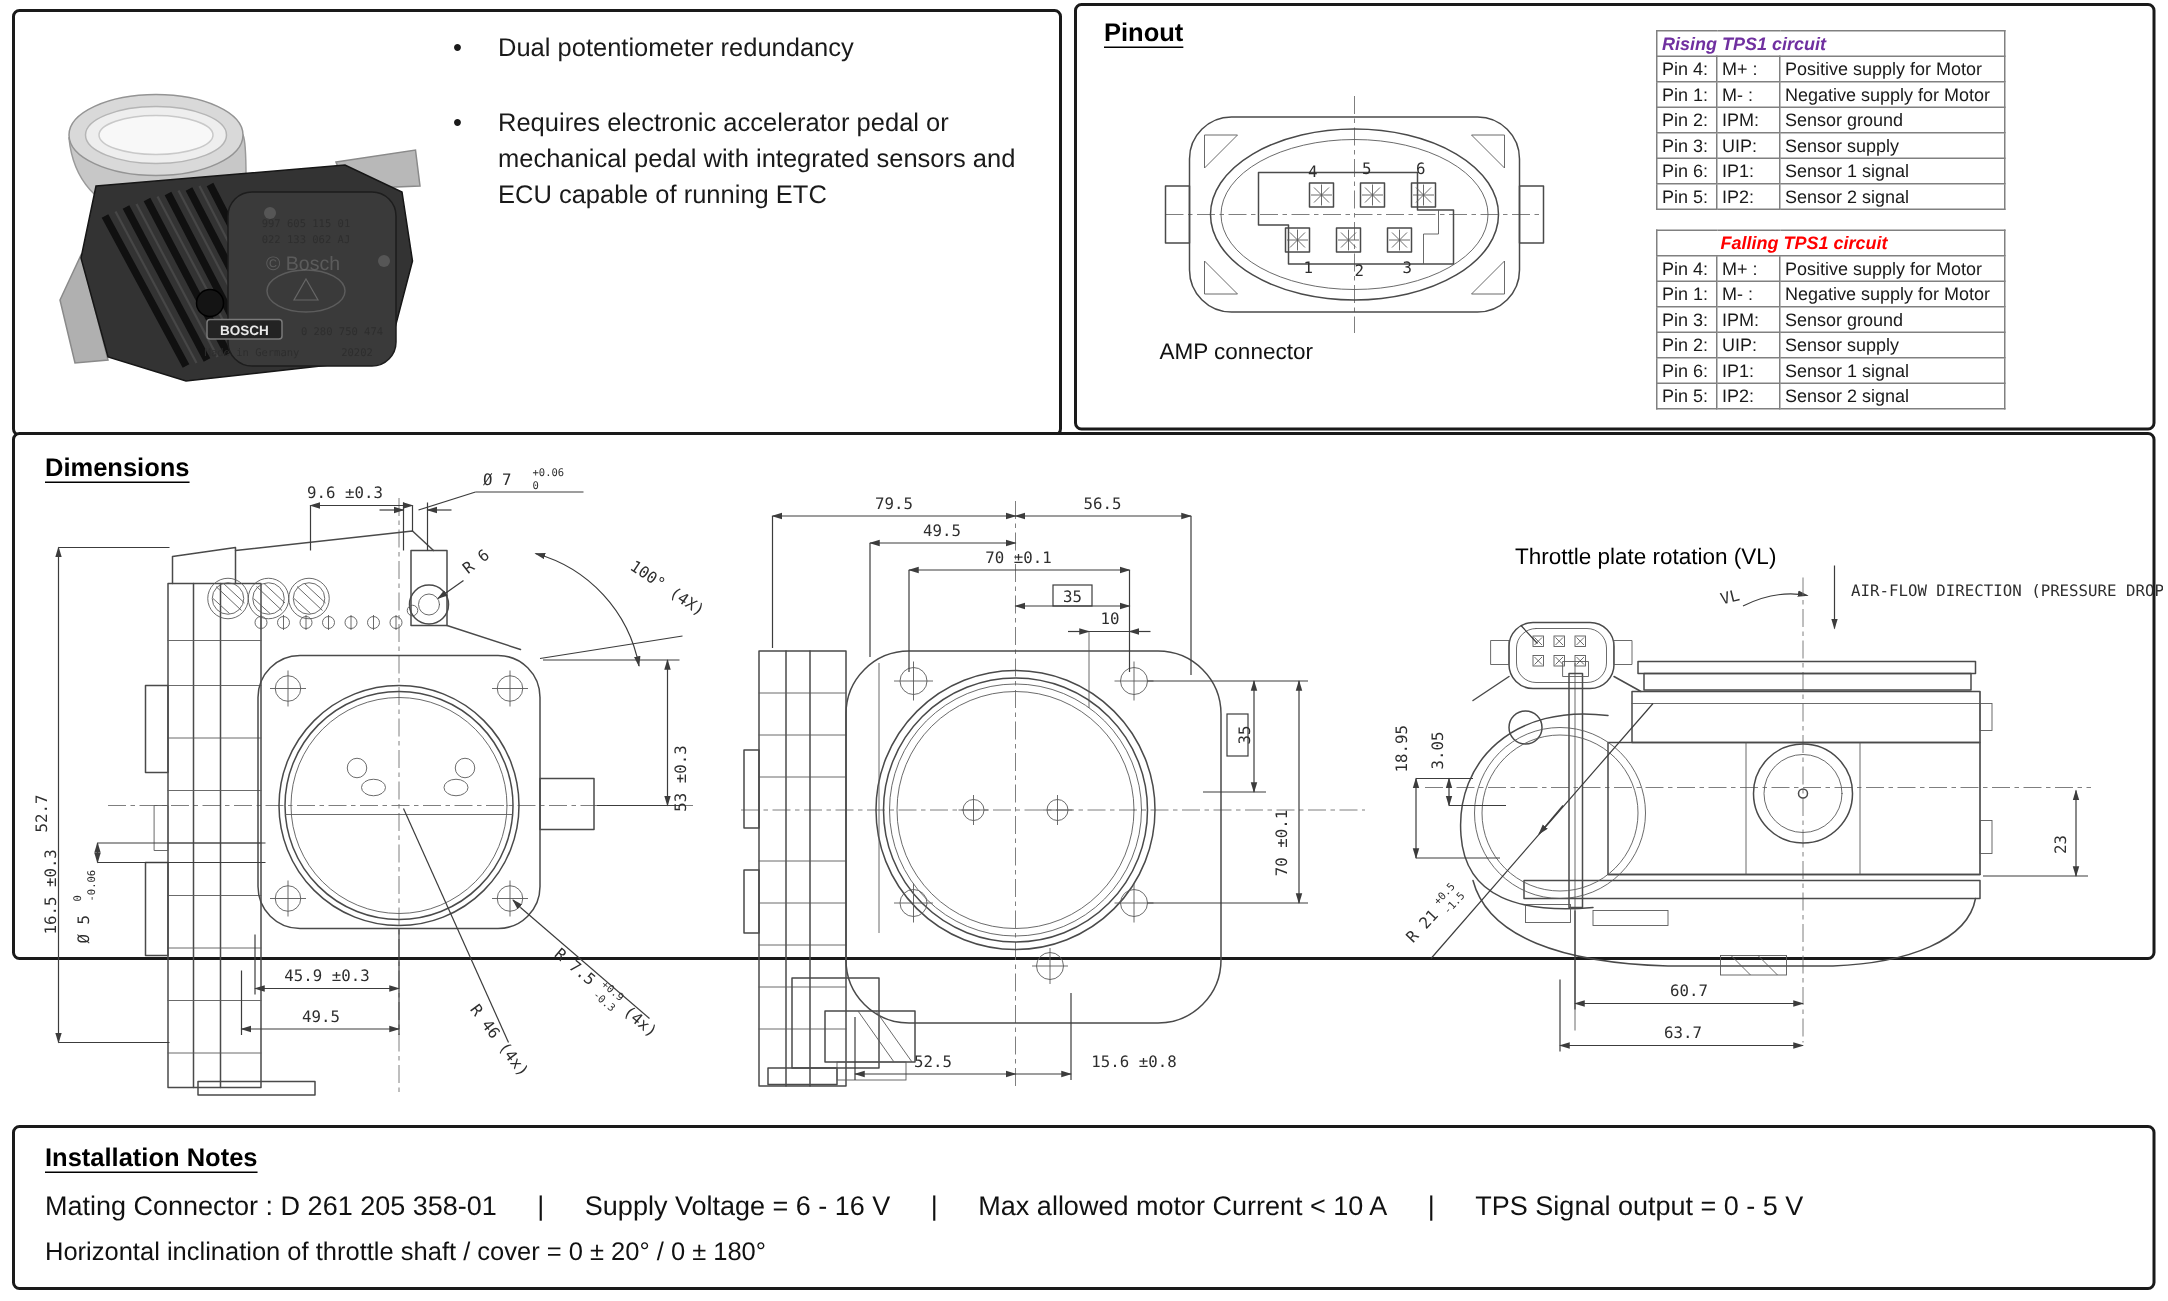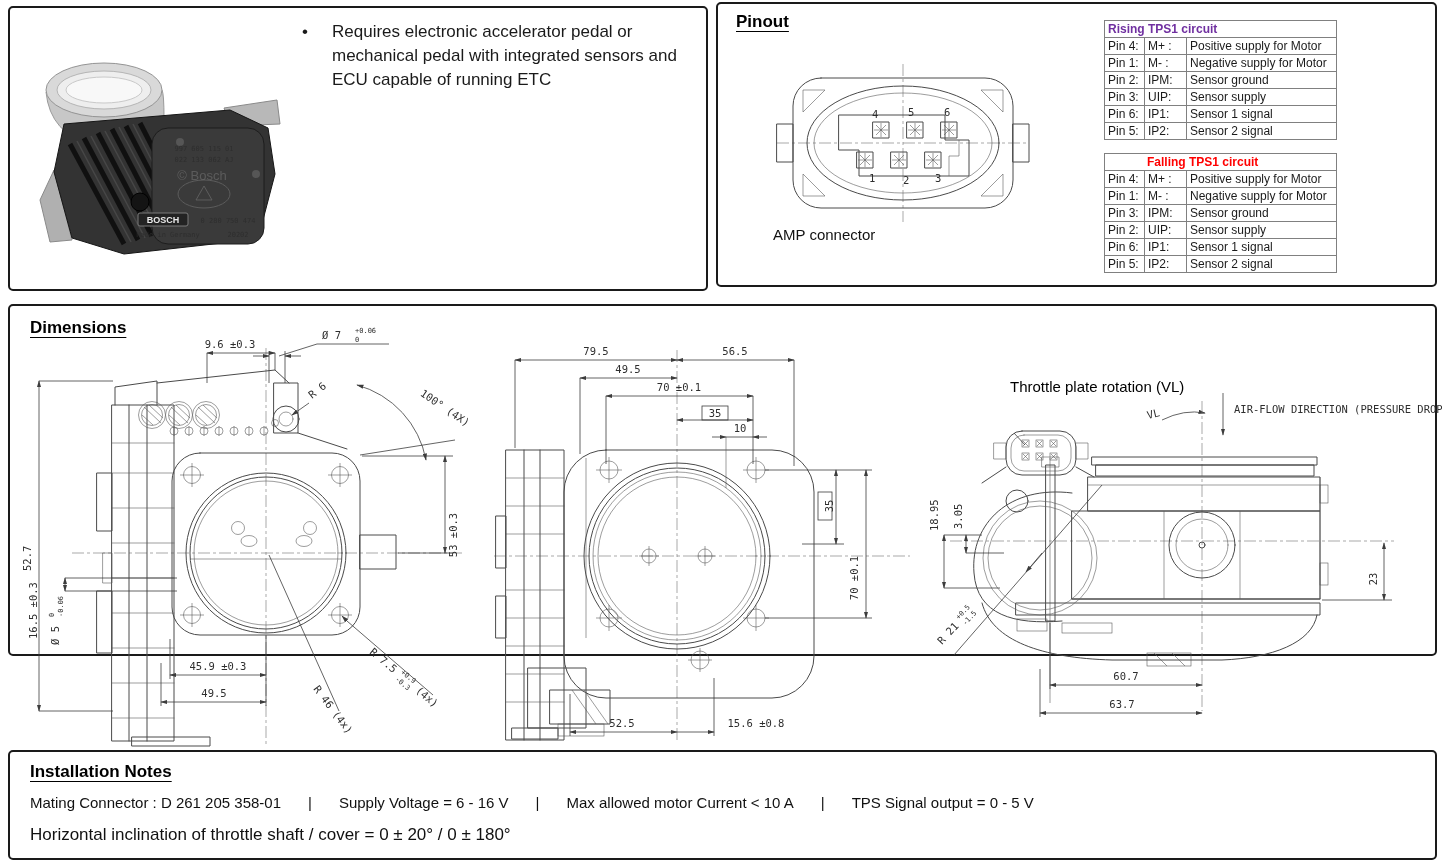--- a/index.html
+++ b/index.html
@@ -1,46 +1,46 @@
 <!DOCTYPE html>
 <html><head>
 <meta charset="utf-8">
 <style>
   html,body{margin:0;padding:0;background:#fff;}
   body{width:1445px;height:867px;position:relative;overflow:hidden;
        font-family:"Liberation Sans",sans-serif;color:#111;}
   .panel{position:absolute;background:#fff;border:2px solid #1a1a1a;border-radius:5px;box-sizing:border-box;}
   #panel-features{left:8px;top:6px;width:700px;height:285px;}
   #panel-pinout{left:716px;top:2px;width:721px;height:285px;}
-  #panel-dimensions{left:8px;top:304px;width:1429px;height:352px;}
+  #panel-dimensions{left:8px;top:288px;width:1429px;height:352px;}
   #panel-install{left:8px;top:750px;width:1429px;height:110px;}
   .sec-title{font-size:17px;font-weight:600;text-decoration:underline;text-underline-offset:4px;color:#000;}
   
   #bullets{position:absolute;left:284px;top:12px;width:400px;list-style:none;margin:0;padding:0;}
   #bullets li{position:relative;padding-left:38px;margin-bottom:26px;font-size:17px;line-height:24px;color:#1a1a1a;}
   #bullets li::before{content:"\2022";position:absolute;left:8px;top:0;font-size:17px;}
   #photo-svg{position:absolute;left:22px;top:44px;}
   
   #pinout-title{position:absolute;left:18px;top:8px;}
   #connector-svg{position:absolute;left:55px;top:56px;}
   #amp-caption{position:absolute;left:55px;top:222px;width:260px;font-size:15px;color:#111;}
   #pin-tables{position:absolute;left:386px;top:16px;width:240px;}
   table.pin-table{border-collapse:collapse;width:232px;margin-bottom:13px;table-layout:fixed;}
   table.pin-table td{border:1px solid #808080;font-size:12px;line-height:15px;height:16px;
       padding:0 3px;color:#1a1a1a;white-space:nowrap;overflow:hidden;}
-  td.tbl-title{font-weight:bold;}
+  td.tbl-title{font-weight:bold;font-style:italic;}
   col.c-pin{width:40px;} col.c-code{width:42px;} col.c-desc{width:150px;}
   
   #dim-title{position:absolute;left:20px;top:12px;}
   #front-svg{position:absolute;left:7px;top:17px;}
   #mid-svg{position:absolute;left:482px;top:32px;}
   #side-svg{position:absolute;left:912px;top:67px;}
   
   #inst-title{position:absolute;left:20px;top:10px;}
-  #inst-line1{position:absolute;left:20px;top:42px;font-size:15px;color:#111;white-space:nowrap;}
+  #inst-line1{position:absolute;left:20px;top:42px;font-size:18px;color:#111;white-space:nowrap;}
   #inst-line1 .pipe{margin:0 27px;}
   #inst-line2{position:absolute;left:20px;top:73px;font-size:17px;color:#111;}
   
   .ln{fill:none;stroke:#4a4a4a;stroke-width:1;stroke-linejoin:round;stroke-linecap:round;}
   .lt{fill:none;stroke:#5a5a5a;stroke-width:.6;}
   .dm{fill:none;stroke:#3c3c3c;stroke-width:.8;}
   .cl{fill:none;stroke:#707070;stroke-width:.6;stroke-dasharray:12 3 3 3;}
   text.dt{font-family:"DejaVu Sans Mono",monospace;font-size:10.5px;fill:#2e2e2e;}
   text.ds{font-family:"DejaVu Sans Mono",monospace;font-size:7px;fill:#2e2e2e;}
   text.cap{font-family:"Liberation Sans",sans-serif;}
@@ -87,20 +87,21 @@
     <text class="ds" x="172" y="99" text-anchor="middle" fill="#9a9a9a" font-size="8">997 605 115 01</text>
     <text class="ds" x="172" y="110" text-anchor="middle" fill="#9a9a9a" font-size="8">022 133 062 AJ</text>
     <text class="cap" x="170" y="128" text-anchor="middle" fill="#777" opacity=".55" font-size="13">© Bosch</text>
     <rect x="106" y="161" width="50" height="13" rx="2" fill="#232323" stroke="#7a7a7a"></rect>
     <text class="cap" x="131" y="171" text-anchor="middle" fill="#e8e8e8" font-size="9" font-weight="bold">BOSCH</text>
     <text class="ds" x="196" y="171" text-anchor="middle" fill="#999" font-size="6.5">0 280 750 474</text>
     <text class="ds" x="136" y="185" text-anchor="middle" fill="#8d8d8d" font-size="6.5">Made in Germany</text>
     <text class="ds" x="206" y="185" text-anchor="middle" fill="#8d8d8d" font-size="6.5">20202</text>
   </svg>
   <ul id="bullets">
+    <li>Dual potentiometer redundancy</li>
     <li>Requires electronic accelerator pedal or mechanical pedal with integrated sensors and ECU capable of running ETC</li>
   </ul>
 </div>
 
 <div class="panel" id="panel-pinout">
   <div class="sec-title" id="pinout-title">Pinout</div>
 
   <svg id="connector-svg" width="260" height="166" viewBox="0 0 260 166">
     <line class="cl" x1="130" y1="4" x2="130" y2="162"></line>
     <line class="cl" x1="4" y1="83" x2="256" y2="83"></line>

